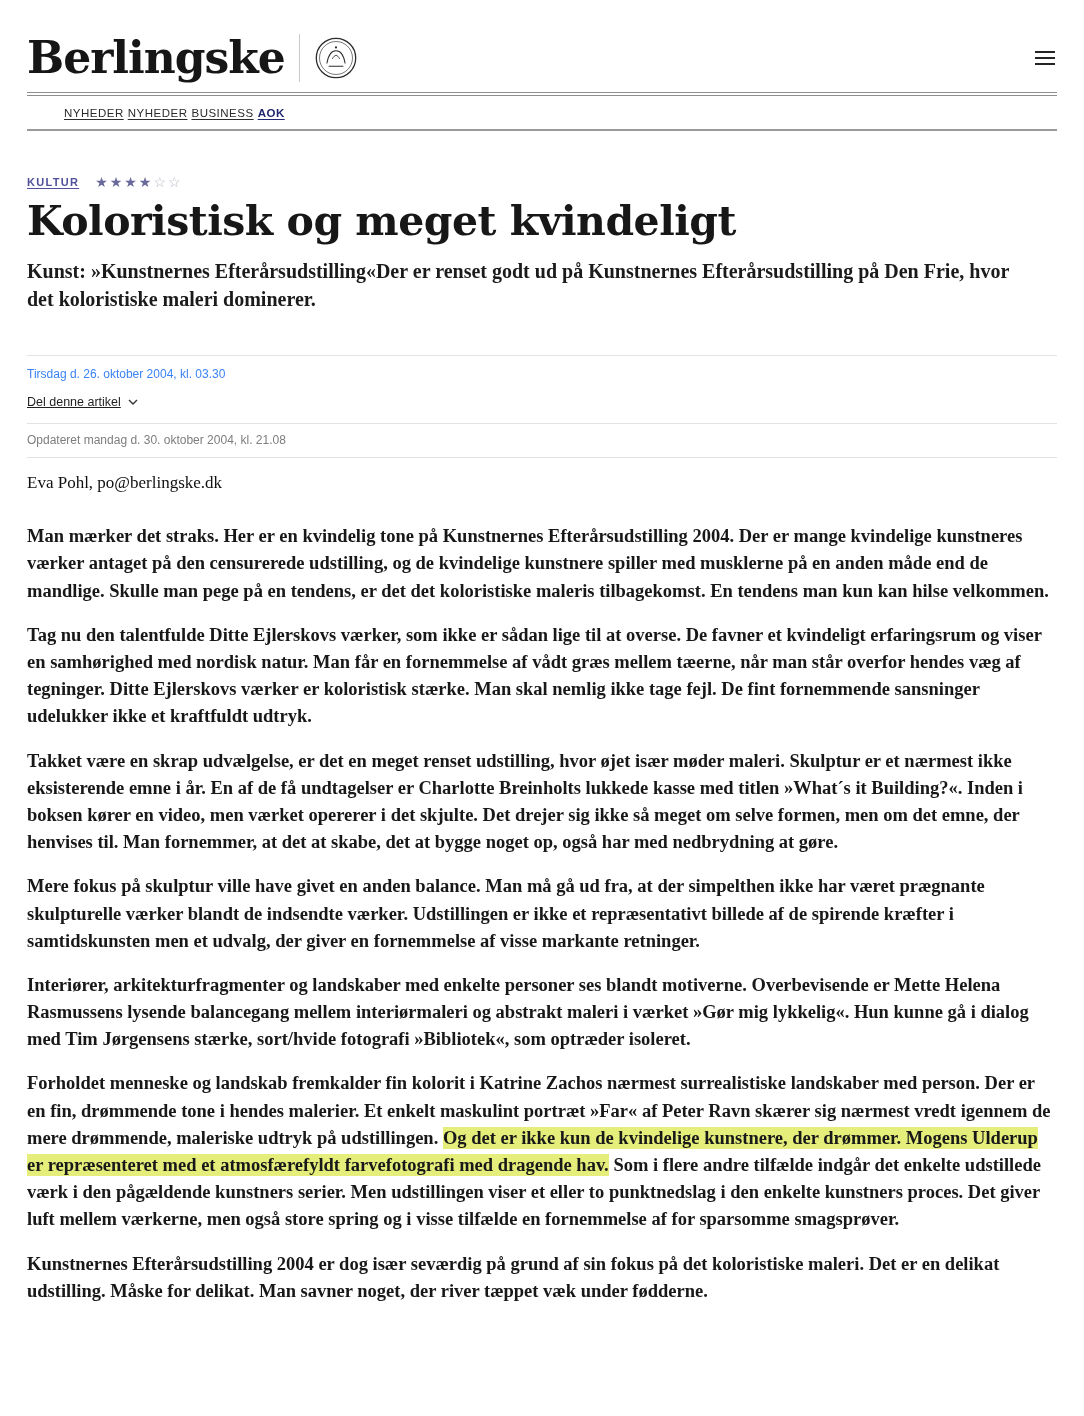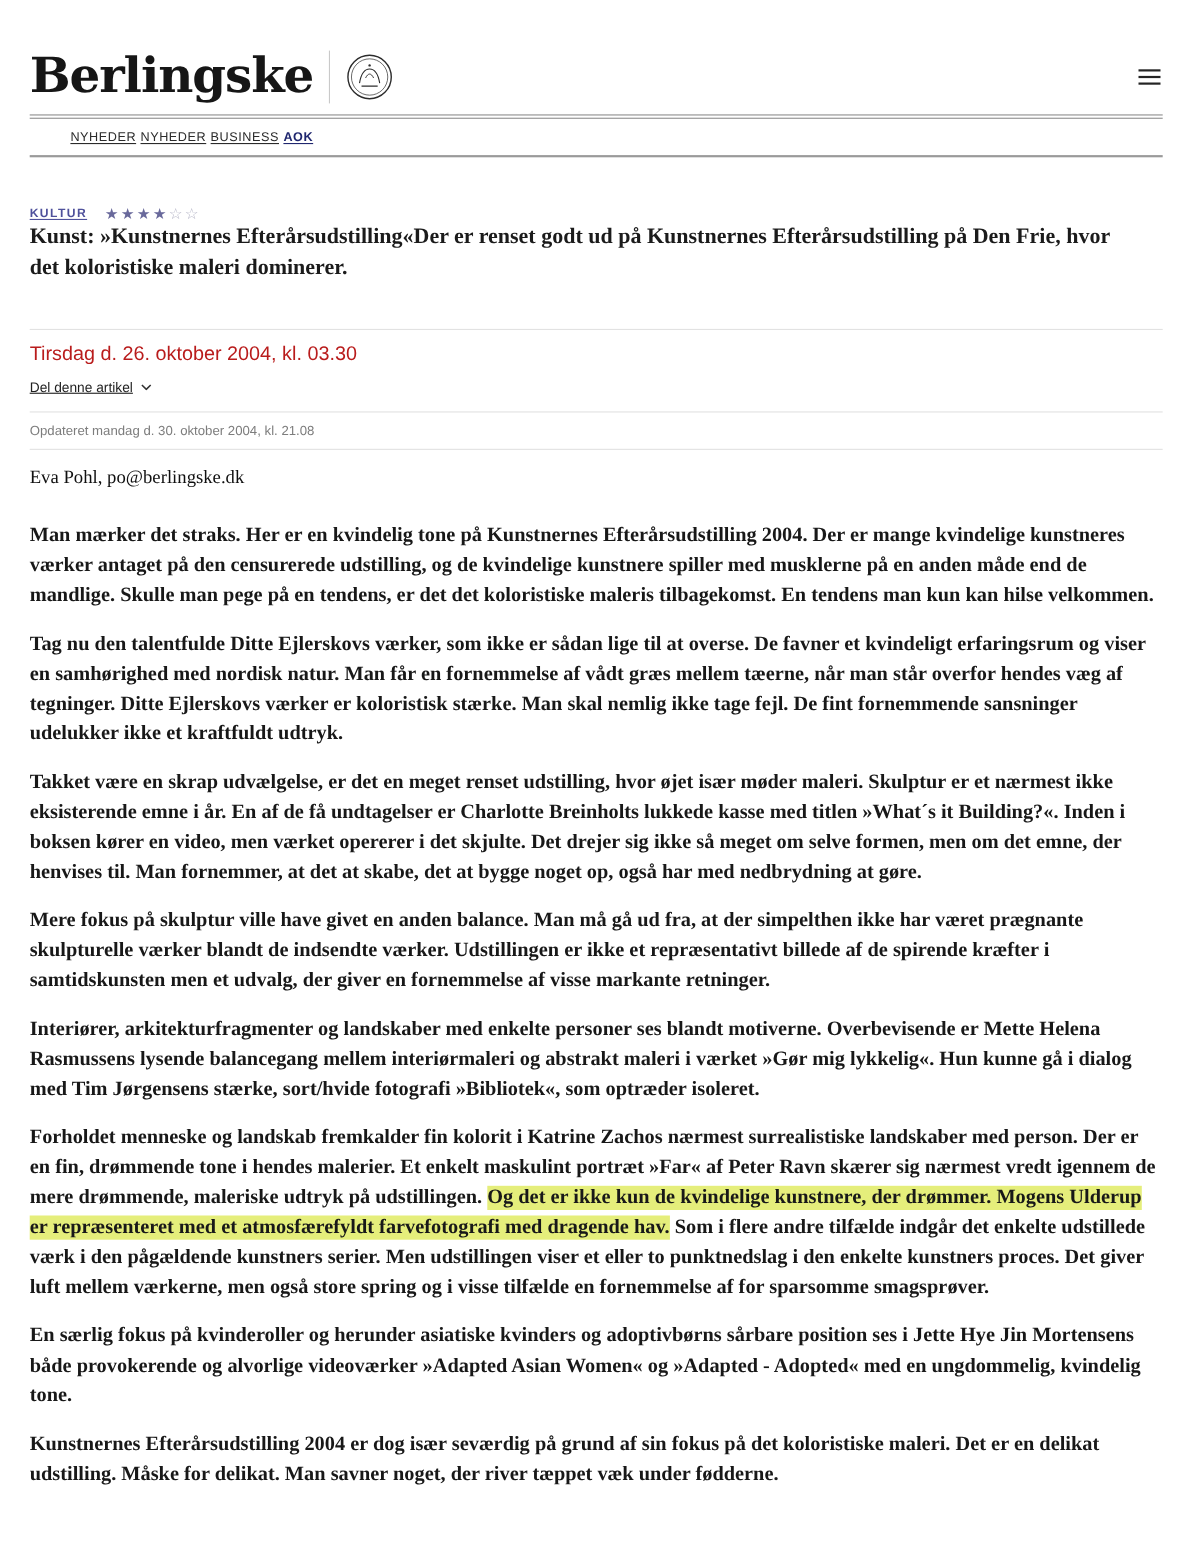--- a/index.html
+++ b/index.html
@@ -1,18 +1,18 @@
 <!DOCTYPE html>
 <html><head>
 <meta charset="utf-8">
 <style>
   * { box-sizing: border-box; }
   html, body { margin: 0; padding: 0; background: #ffffff; }
   body { font-family: "Liberation Sans", sans-serif; color: #1d1d1d; }
-  .page { max-width: 1084px; margin: 16px auto; padding: 26px 27px 0; }
+  .page { max-width: 1084px; margin: 4px auto; padding: 26px 27px 0; }
 
   
   .header-row { display: flex; align-items: center; justify-content: space-between; padding: 4px 0 10px; }
   .brand { display: flex; align-items: center; gap: 14px; }
   .wordmark { font-family: "DejaVu Serif", serif; font-weight: 700; font-size: 44px; letter-spacing: -1px; color: #161616; line-height: 1; cursor: pointer; }
   .brand-divider { width: 1px; height: 48px; background: #c9c9c9; }
   .crest svg { display: block; }
   .menu-btn { background: none; border: none; padding: 6px 2px; cursor: pointer; display: flex; flex-direction: column; gap: 4px; }
   .menu-btn span { display: block; width: 20px; height: 2px; background: #242424; }
 
@@ -27,21 +27,21 @@
   .cat-row { display: flex; align-items: center; gap: 16px; margin-top: 44px; }
   .category { font-size: 11px; font-weight: 700; letter-spacing: 1.3px; color: #4f519b; text-decoration: underline; text-underline-offset: 2px; cursor: pointer; }
   .stars { font-size: 14px; letter-spacing: 2px; line-height: 1; }
   .stars .filled { color: #69699b; }
   .stars .empty { color: #b4b4c6; }
 
   h1.title { font-family: "DejaVu Serif", serif; font-size: 41px; font-weight: 700; letter-spacing: -0.5px; line-height: 1.08; margin: 10px 0 14px; color: #171717; }
   .lead { font-family: "Liberation Serif", serif; font-size: 20px; line-height: 1.4; color: #1b1b1b; margin: 0 0 42px; max-width: 1010px; font-weight: bold; }
 
   .meta-rule { border-top: 1px solid #e2e2e2; }
-  .published { font-size: 18px; color: #b91c1c; padding: 11px 0 6px; }
+  .published { font-size: 12px; color: #3b82f6; padding: 11px 0 6px; }
   .share-wrap { padding: 5px 0 13px; }
   .share-row { display: inline-flex; align-items: center; gap: 7px; cursor: pointer; font-size: 12.5px; color: #1f1f1f; text-decoration: underline; }
   .updated { font-size: 12px; color: #7d7d7d; padding: 9px 0 10px; }
   .byline { font-family: "Liberation Serif", serif; font-size: 17px; color: #101010; margin: 15px 0 30px; }
 
   
   .body-text p { font-family: "Liberation Serif", serif; font-size: 18.5px; line-height: 1.47; margin: 0 0 17px; color: #181818; font-weight: bold; }
   mark.hl { background: #e5ee7b; color: inherit; padding: 1px 0; }
 </style>
 </head>
@@ -76,20 +76,21 @@
       <a>NYHEDER</a><a>NYHEDER</a><a>BUSINESS</a><a class="active">AOK</a>
     </nav>
     <div class="rule-single"></div>
   </header>
 
   <div class="cat-row">
     <a class="category">KULTUR</a>
     <span class="stars"><span class="filled">★★★★</span><span class="empty">☆☆</span></span>
   </div>
 
+  <h1 class="title">Koloristisk og meget kvindeligt</h1>
 
   <p class="lead">Kunst: »Kunstnernes Efterårsudstilling«Der er renset godt ud på Kunstnernes Efterårsudstilling på Den Frie, hvor det koloristiske maleri dominerer.</p>
 
   <div class="meta-rule"></div>
   <div class="published">Tirsdag d. 26. oktober 2004, kl. 03.30</div>
 
   <div class="share-wrap">
     <span class="share-row">
       <span>Del denne artikel</span>
       <svg width="10" height="6" viewBox="0 0 10 6" aria-hidden="true">
@@ -104,17 +105,16 @@
 
   <div class="byline">Eva Pohl, po@berlingske.dk</div>
 
   <section class="body-text">
     <p>Man mærker det straks. Her er en kvindelig tone på Kunstnernes Efterårsudstilling 2004. Der er mange kvindelige kunstneres værker antaget på den censurerede udstilling, og de kvindelige kunstnere spiller med musklerne på en anden måde end de mandlige. Skulle man pege på en tendens, er det det koloristiske maleris tilbagekomst. En tendens man kun kan hilse velkommen.</p>
     <p>Tag nu den talentfulde Ditte Ejlerskovs værker, som ikke er sådan lige til at overse. De favner et kvindeligt erfaringsrum og viser en samhørighed med nordisk natur. Man får en fornemmelse af vådt græs mellem tæerne, når man står overfor hendes væg af tegninger. Ditte Ejlerskovs værker er koloristisk stærke. Man skal nemlig ikke tage fejl. De fint fornemmende sansninger udelukker ikke et kraftfuldt udtryk.</p>
     <p>Takket være en skrap udvælgelse, er det en meget renset udstilling, hvor øjet især møder maleri. Skulptur er et nærmest ikke eksisterende emne i år. En af de få undtagelser er Charlotte Breinholts lukkede kasse med titlen »What´s it Building?«. Inden i boksen kører en video, men værket opererer i det skjulte. Det drejer sig ikke så meget om selve formen, men om det emne, der henvises til. Man fornemmer, at det at skabe, det at bygge noget op, også har med nedbrydning at gøre.</p>
     <p>Mere fokus på skulptur ville have givet en anden balance. Man må gå ud fra, at der simpelthen ikke har været prægnante skulpturelle værker blandt de indsendte værker. Udstillingen er ikke et repræsentativt billede af de spirende kræfter i samtidskunsten men et udvalg, der giver en fornemmelse af visse markante retninger.</p>
     <p>Interiører, arkitekturfragmenter og landskaber med enkelte personer ses blandt motiverne. Overbevisende er Mette Helena Rasmussens lysende balancegang mellem interiørmaleri og abstrakt maleri i værket »Gør mig lykkelig«. Hun kunne gå i dialog med Tim Jørgensens stærke, sort/hvide fotografi »Bibliotek«, som optræder isoleret.</p>
     <p><span>Forholdet menneske og landskab fremkalder fin kolorit i Katrine Zachos nærmest surrealistiske landskaber med person. Der er en fin, drømmende tone i hendes malerier. Et enkelt maskulint portræt »Far« af Peter Ravn skærer sig nærmest vredt igennem de mere drømmende, maleriske udtryk på udstillingen. </span><mark class="hl">Og det er ikke kun de kvindelige kunstnere, der drømmer. Mogens Ulderup er repræsenteret med et atmosfærefyldt farvefotografi med dragende hav.</mark><span> Som i flere andre tilfælde indgår det enkelte udstillede værk i den pågældende kunstners serier. Men udstillingen viser et eller to punktnedslag i den enkelte kunstners proces. Det giver luft mellem værkerne, men også store spring og i visse tilfælde en fornemmelse af for sparsomme smagsprøver.</span></p>
-    <p>En særlig fokus på kvinderoller og herunder asiatiske kvinders og adoptivbørns sårbare position ses i Jette Hye Jin Mortensens både provokerende og alvorlige videoværker »Adapted Asian Women« og »Adapted - Adopted« med en ungdommelig, kvindelig tone.</p>
     <p>Kunstnernes Efterårsudstilling 2004 er dog især seværdig på grund af sin fokus på det koloristiske maleri. Det er en delikat udstilling. Måske for delikat. Man savner noget, der river tæppet væk under fødderne.</p>
   </section>
 
 </div>
 
 </body></html>

